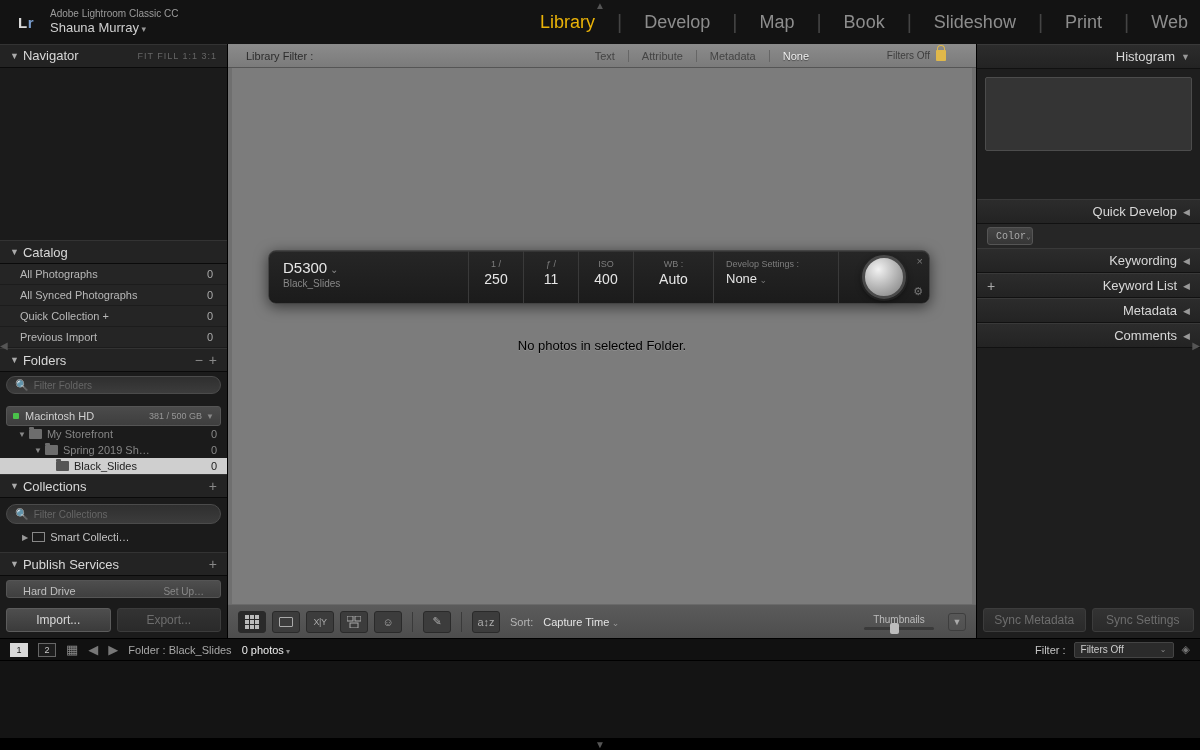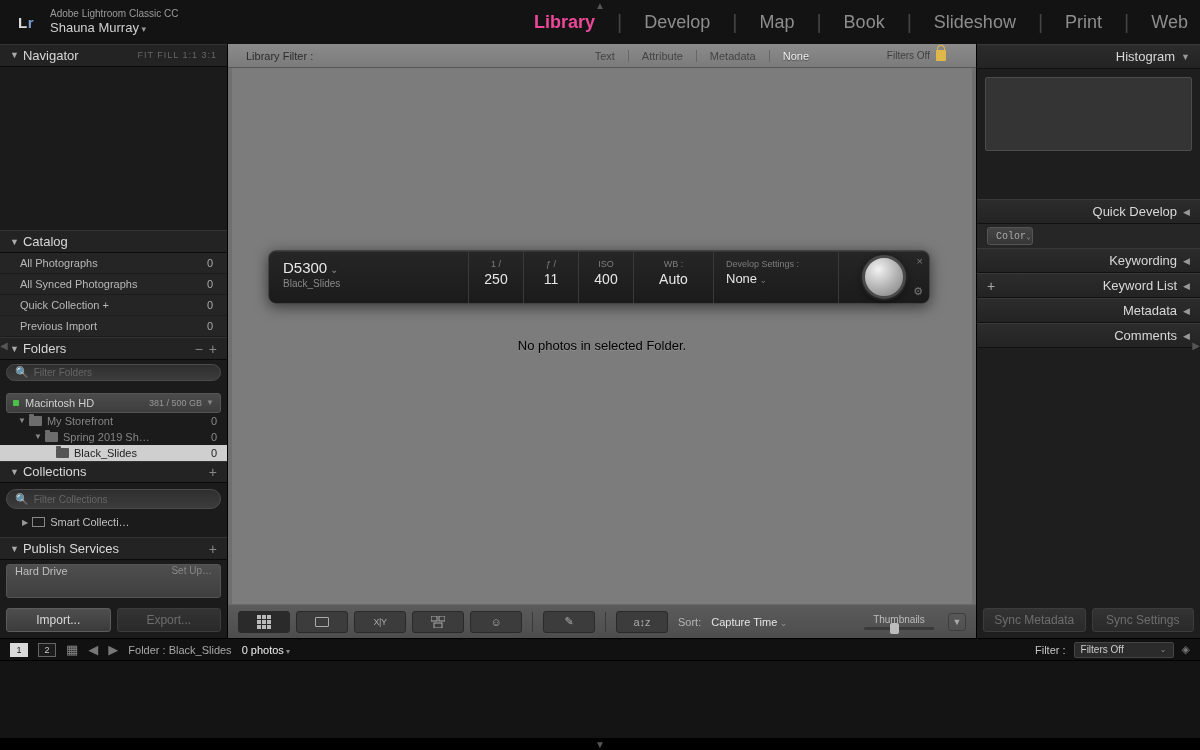--- a/index.html
+++ b/index.html
@@ -9,21 +9,21 @@
 .lr-logo { width:28px; height:28px; display:flex; align-items:center; justify-content:center; font-size:15px; font-weight:bold; letter-spacing:0.5px; }
 .lr-logo .L { color:#d9d9d9; }
 .lr-logo .r { color:#7a9ecf; }
 .ident-text { font-size:11px; color:#acacac; line-height:1.2; }
 .ident-text .app-name { font-size:10px; color:#9c9c9c; }
 .ident-text .user-name { font-size:13px; color:#d0d0d0; }
 .user-name::after { content:"  ▾"; font-size:9px; color:#999; }
 .modules { display:flex; gap:22px; font-size:18px; color:#8d8d8d; align-items:center; }
 .modules span { cursor:pointer; }
 .modules span.sep { color:#444; font-size:20px; }
-.modules span.active { color:#ec4899; font-weight:700; }
+.modules span.active { color:#eab308; font-weight:400; }
 .main-area { display:flex; height:594px; background:#1c1c1c; }
 .left-panel { width:228px; background:#1b1b1b; border-right:1px solid #000; display:flex; flex-direction:column; }
 .right-panel { width:224px; background:#1e1e1e; border-left:1px solid #000; display:flex; flex-direction:column; }
 .center-panel { flex:1; display:flex; flex-direction:column; background:#7c7c7c; }
 
 .panel-header { height:26px; background:#232323; border-top:1px solid #333; border-bottom:1px solid #0a0a0a; display:flex; align-items:center; padding:0 10px; color:#d8d8d8; font-size:13px; cursor:pointer; position:relative; }
 .panel-header .tri { margin-right:4px; font-size:9px; color:#aaa; }
 .panel-header .tools { margin-left:auto; display:flex; gap:6px; color:#888; font-size:14px; }
 .nav-right-small { font-size:9px; color:#666; margin-left:auto; letter-spacing:1px; }
 .nav-preview { height:190px; background:#1b1b1b; }
@@ -45,21 +45,21 @@
 .folder-row.selected { background:#cfcfcf; color:#222; }
 .folder-row.selected .fld-icon { background:#555; }
 .folder-row.selected .fld-icon::before { background:#555; }
 .folder-row .fcount { margin-left:auto; color:#888; }
 .folder-row.selected .fcount { color:#222; }
 .collections-body { padding:2px 0 6px; }
 .smart-row { display:flex; align-items:center; padding:3px 10px 3px 22px; font-size:11px; color:#c0c0c0; }
 .smart-row .twist { font-size:8px; margin-right:4px; color:#999; }
 .smart-row .box-icon { width:13px; height:10px; border:1px solid #888; margin-right:5px; }
 .publish-body { padding:4px 6px; }
-.hd-row { height:34px; background:linear-gradient(#4e4e4e,#3f3f3f); border:1px solid #555; border-radius:3px; display:flex; align-items:flex-start; padding:0 8px; font-size:11px; color:#bfbfbf; }
+.hd-row { height:18px; background:linear-gradient(#4e4e4e,#3f3f3f); border:1px solid #555; border-radius:3px; display:flex; align-items:flex-end; padding:0 16px; font-size:11px; color:#bfbfbf; }
 .hd-row .setup { margin-left:auto; font-size:10px; color:#888; }
 .left-buttons { margin-top:auto; display:flex; gap:6px; padding:6px; background:#1b1b1b; }
 .lr-btn { flex:1; height:24px; background:linear-gradient(#4e4e4e,#3b3b3b); border:1px solid #5c5c5c; border-radius:3px; color:#d8d8d8; font-size:12px; display:flex; align-items:center; justify-content:center; cursor:pointer; }
 .lr-btn.dim { color:#6d6d6d; background:linear-gradient(#333,#2a2a2a); border-color:#3c3c3c; }
 
 .filter-bar { height:24px; background:linear-gradient(#8b8b8b,#7b7b7b); border-bottom:1px solid #555; display:flex; align-items:center; padding:0 18px; font-size:11px; color:#3b3b3b; }
 .filter-bar .lbl { color:#2c2c2c; font-weight:500; }
 .filter-bar .lbl::after { content:" :"; }
 .filter-bar .tabs { margin-left:auto; display:flex; gap:2px; margin-right:140px; }
 .filter-bar .tab { padding:2px 9px; color:#444; border-radius:2px; cursor:pointer; }
@@ -84,21 +84,21 @@
 .tether .dev { flex:1; padding:8px 12px; border-right:1px solid #3a3a3a; }
 .tether .dev .lbl { font-size:9px; color:#7e7e7e; }
 .tether .dev .val { font-size:13px; color:#e6e6e6; margin-top:2px; }
 .tether .dev .val::after { content:"  ⌄"; font-size:9px; color:#777; }
 .tether .shutter { width:90px; display:flex; align-items:center; justify-content:center; position:relative; }
 .shutter-btn { width:44px; height:44px; border-radius:50%; background:radial-gradient(circle at 35% 30%,#f2f2f2,#a9a9a9 60%,#7b7b7b); border:3px solid #4a4a4a; box-shadow:0 0 0 2px #222, 0 2px 6px rgba(0,0,0,.6); cursor:pointer; }
 .tether .xclose { position:absolute; top:4px; right:6px; font-size:11px; color:#777; cursor:pointer; }
 .tether .gear { position:absolute; bottom:5px; right:6px; font-size:11px; color:#777; cursor:pointer; }
 
 .center-toolbar { height:34px; background:linear-gradient(#5b5b5b,#4d4d4d); border-top:1px solid #6a6a6a; display:flex; align-items:center; padding:0 10px; gap:6px; font-size:11px; color:#c7c7c7; }
-.view-btn { width:52px; height:22px; background:#3c3c3c; border:1px solid #2a2a2a; border-radius:3px; display:flex; align-items:center; justify-content:center; cursor:pointer; color:#aaa; font-size:11px; }
+.view-btn { width:28px; height:22px; background:#3c3c3c; border:1px solid #2a2a2a; border-radius:3px; display:flex; align-items:center; justify-content:center; cursor:pointer; color:#aaa; font-size:11px; }
 .view-btn.active { background:#2a2a2a; }
 .tbar-sep { width:1px; height:20px; background:#3a3a3a; margin:0 4px; }
 .sort-label { margin-left:4px; color:#b5b5b5; }
 .sort-val { color:#e4e4e4; margin-left:4px; }
 .sort-val::after { content:"  ⌄"; font-size:9px; color:#999; }
 .thumb-slider { margin-left:auto; display:flex; flex-direction:column; align-items:center; margin-right:8px; }
 .thumb-slider .lbl { font-size:10px; color:#bcbcbc; }
 .thumb-slider .track { width:70px; height:3px; background:#3a3a3a; border-radius:2px; position:relative; margin-top:2px; }
 .thumb-slider .track::after { content:""; position:absolute; top:-4px; left:26px; width:9px; height:11px; background:#bdbdbd; border-radius:2px; }
 .tool-tri { width:18px; height:18px; border:1px solid #3e3e3e; border-radius:3px; display:flex; align-items:center; justify-content:center; font-size:9px; color:#aaa; cursor:pointer; }

